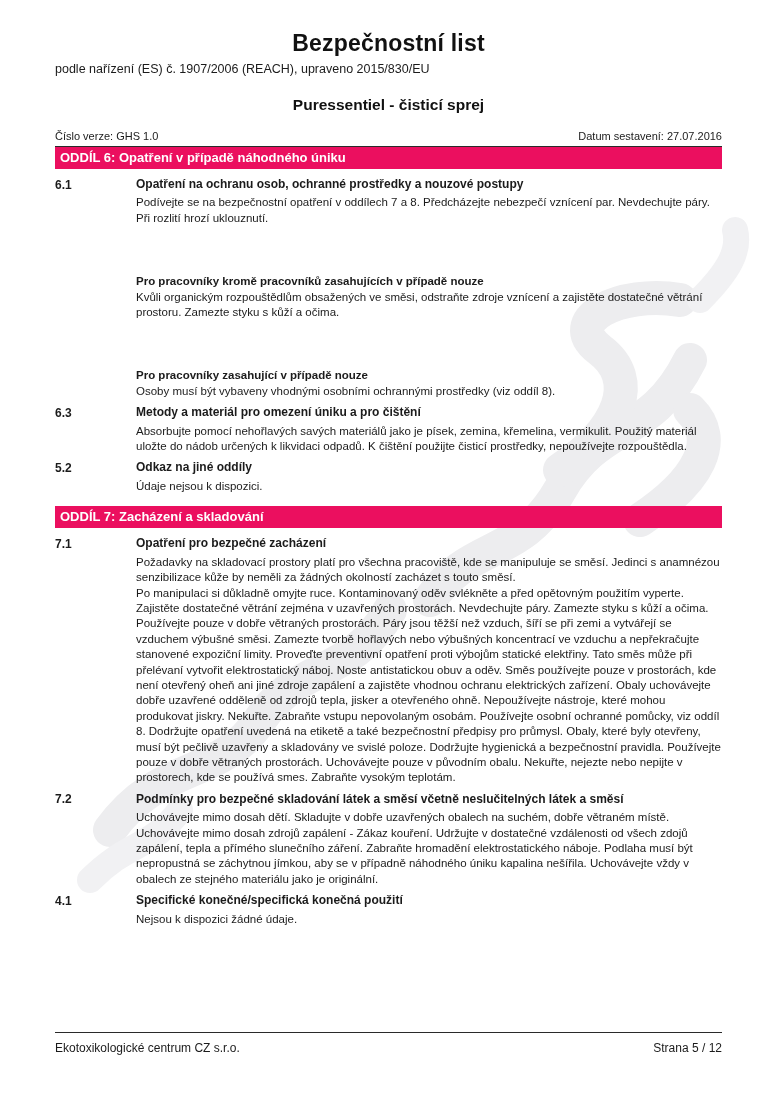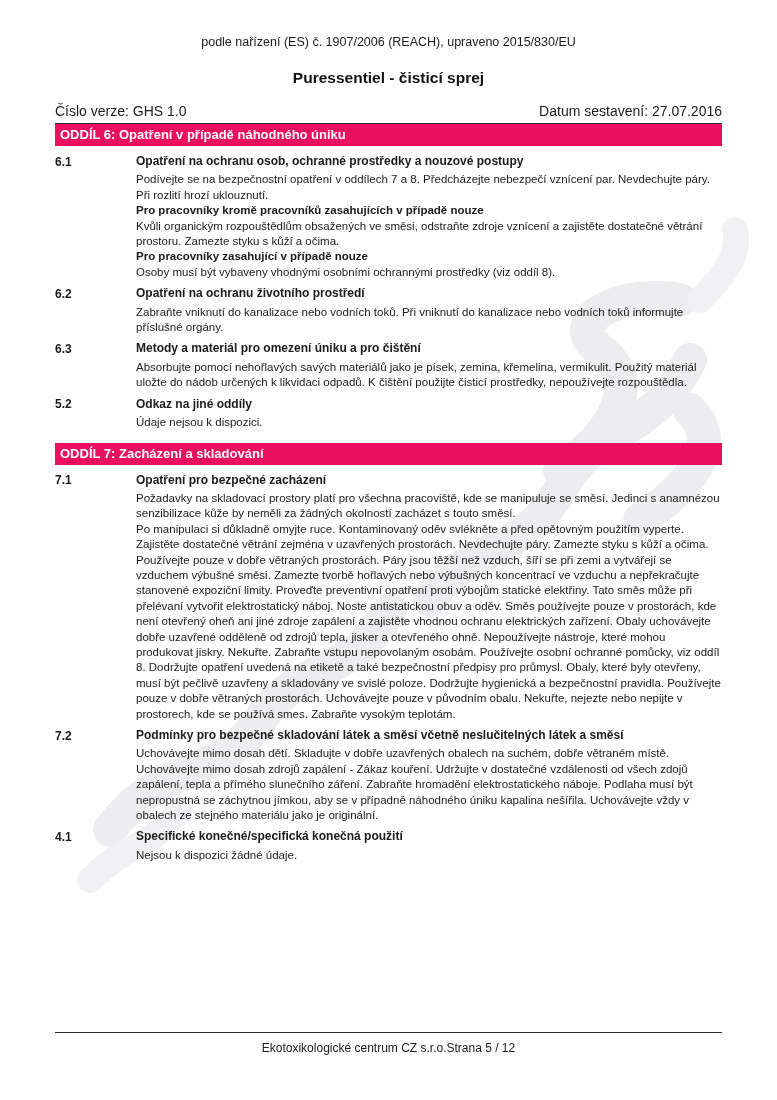--- a/index.html
+++ b/index.html
@@ -17,52 +17,52 @@
   }
   .page {
     position: relative; z-index: 1;
     padding: 30px 55px 0 55px;
   }
   .doc-title {
     text-align: center; font-size: 23px; font-weight: bold; color: #111;
     letter-spacing: 0.2px;
   }
   .doc-subtitle {
-    text-align: center; font-size: 12.5px; margin-top: 5px; color: #1b1b1b;
+    font-size: 12.5px; margin-top: 5px; color: #1b1b1b;
   }
   .product-title {
     text-align: center; font-size: 15.5px; font-weight: bold; margin-top: 20px;
     color: #111;
   }
   .meta-row {
     display: flex; justify-content: space-between; align-items: flex-start;
-    font-size: 14px; margin-top: 16px; padding-bottom: 4px;
+    font-size: 11px; margin-top: 16px; padding-bottom: 4px;
   }
   .meta-rule { border-top: 1.6px solid #2a2a2a; }
   .section-banner {
     background: var(--accent, #eb0f5f);
     color: #ffffff; font-weight: bold; font-size: 13px;
     padding: 4px 6px 4px 5px;
     line-height: 14px;
   }
   .section-items { margin-top: 8px; margin-bottom: 12px; }
   .item { display: flex; margin-bottom: 6px; gap: 39px; }
   .item-num {
     width: 42px; flex: 0 0 42px;
     font-weight: bold; font-size: 12px; padding-top: 0.5px;
   }
   .item-content { flex: 1; font-size: 11.5px; line-height: 15.4px; }
   .item-heading { font-weight: bold; font-size: 12px; margin-bottom: 3px; }
   .blk { margin: 0; }
-  .blk.subheading { font-weight: bold; }
+  .blk.subheading { font-weight: bold; margin-top: 48px; }
   .footer {
     position: absolute; left: 55px; right: 55px; top: 1032px; z-index: 1;
     border-top: 1.6px solid #2a2a2a;
     padding-top: 8px;
-    display: flex; justify-content: center;
+    display: flex; justify-content: space-between;
     font-size: 12px;
   }
 </style>
 </head>
 <body>
 
 <svg class="watermark" viewBox="0 0 777 1100" xmlns="http://www.w3.org/2000/svg" aria-hidden="true">
   <g fill="none" stroke="#ededef" stroke-width="34" stroke-linecap="round" stroke-linejoin="round">
     <path d="M 110 830 C 160 760, 220 780, 260 720 C 300 660, 350 680, 390 610"></path>
     <path d="M 430 600 C 470 540, 520 560, 560 490 C 600 420, 650 440, 690 360"></path>
@@ -70,20 +70,21 @@
     <path d="M 640 520 C 700 480, 720 440, 690 410"></path>
   </g>
   <g fill="none" stroke="#f1f1f3" stroke-width="26" stroke-linecap="round">
     <path d="M 90 880 C 130 840, 150 850, 180 810"></path>
     <path d="M 700 300 C 730 270, 740 250, 735 230"></path>
   </g>
 </svg>
 
 <div class="page">
 
+  <div class="doc-title">Bezpečnostní list</div>
   <div class="doc-subtitle">podle nařízení (ES) č. 1907/2006 (REACH), upraveno 2015/830/EU</div>
   <div class="product-title">Puressentiel - čisticí sprej</div>
 
   <div class="meta-row">
     <span>Číslo verze: GHS 1.0</span>
     <span>Datum sestavení: 27.07.2016</span>
   </div>
   <div class="meta-rule"></div>
 
   <div class="section-banner">ODDÍL 6: Opatření v případě náhodného úniku</div>
@@ -94,27 +95,20 @@
       <div class="item-content">
         <div class="item-heading">Opatření na ochranu osob, ochranné prostředky a nouzové postupy</div>
         <div class="blk text">Podívejte se na bezpečnostní opatření v oddílech 7 a 8. Předcházejte nebezpečí vznícení par. Nevdechujte páry. Při rozlití hrozí uklouznutí.</div>
         <div class="blk subheading">Pro pracovníky kromě pracovníků zasahujících v případě nouze</div>
         <div class="blk text">Kvůli organickým rozpouštědlům obsažených ve směsi, odstraňte zdroje vznícení a zajistěte dostatečné větrání prostoru. Zamezte styku s kůží a očima.</div>
         <div class="blk subheading">Pro pracovníky zasahující v případě nouze</div>
         <div class="blk text">Osoby musí být vybaveny vhodnými osobními ochrannými prostředky (viz oddíl 8).</div>
       </div>
     </div>
 
-    <div class="item">
-      <div class="item-num">6.2</div>
-      <div class="item-content">
-        <div class="item-heading">Opatření na ochranu životního prostředí</div>
-        <div class="blk text">Zabraňte vniknutí do kanalizace nebo vodních toků. Při vniknutí do kanalizace nebo vodních toků informujte příslušné orgány.</div>
-      </div>
-    </div>
 
     <div class="item">
       <div class="item-num">6.3</div>
       <div class="item-content">
         <div class="item-heading">Metody a materiál pro omezení úniku a pro čištění</div>
         <div class="blk text">Absorbujte pomocí nehořlavých savých materiálů jako je písek, zemina, křemelina, vermikulit. Použitý materiál uložte do nádob určených k likvidaci odpadů. K čištění použijte čisticí prostředky, nepoužívejte rozpouštědla.</div>
       </div>
     </div>
 
     <div class="item">

